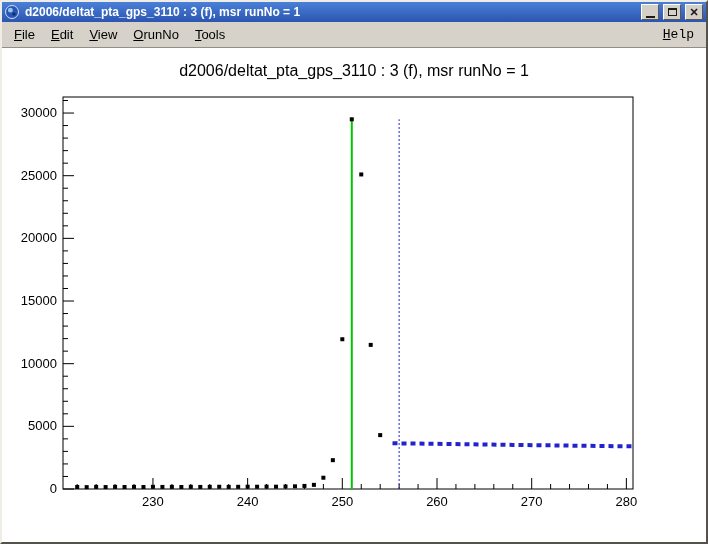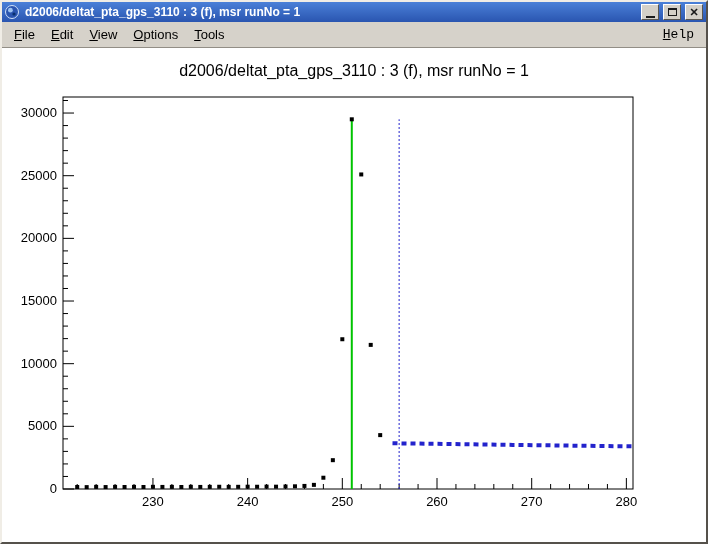--- a/index.html
+++ b/index.html
@@ -64,21 +64,21 @@
       </span>
     <span class="tb-btn">
         <span class="glyph-close">✕</span>
       </span>
   </div>
 
   <div class="menubar">
     <span class="menu-item"><span class="mn">F</span><span>ile</span></span>
     <span class="menu-item"><span class="mn">E</span><span>dit</span></span>
     <span class="menu-item"><span class="mn">V</span><span>iew</span></span>
-    <span class="menu-item"><span class="mn">O</span><span>ptions</span></span>
+    <span class="menu-item"><span class="mn">O</span><span>runNo</span></span>
     <span class="menu-item"><span class="mn">T</span><span>ools</span></span>
     <span class="menu-item menu-help"><span class="mn">H</span><span>elp</span></span>
   </div>
 
   <div class="canvas">
     <div class="plot-title">d2006/deltat_pta_gps_3110 : 3 (f), msr runNo = 1</div>
     <svg id="plot-svg" width="704" height="494">
         <rect x="61" y="49" width="570" height="392" fill="#ffffff" stroke="#000000" stroke-width="1"></rect>
         <line x1="75.20265780730897" y1="441" x2="75.20265780730897" y2="436" stroke="#000"></line>
         <line x1="94.13953488372093" y1="441" x2="94.13953488372093" y2="436" stroke="#000"></line>

